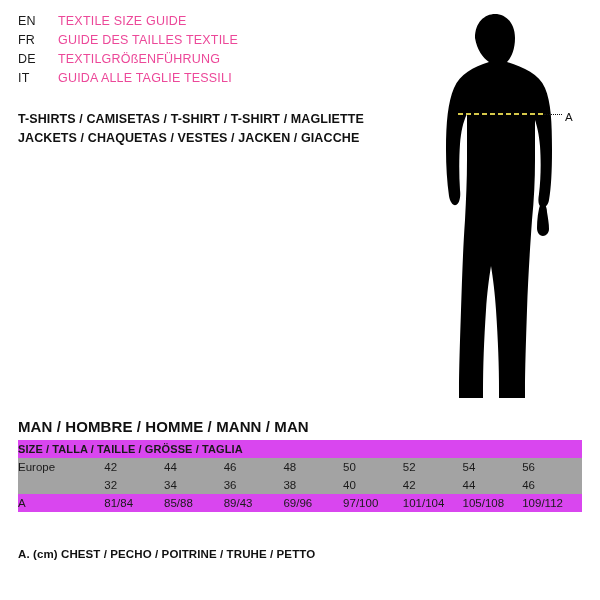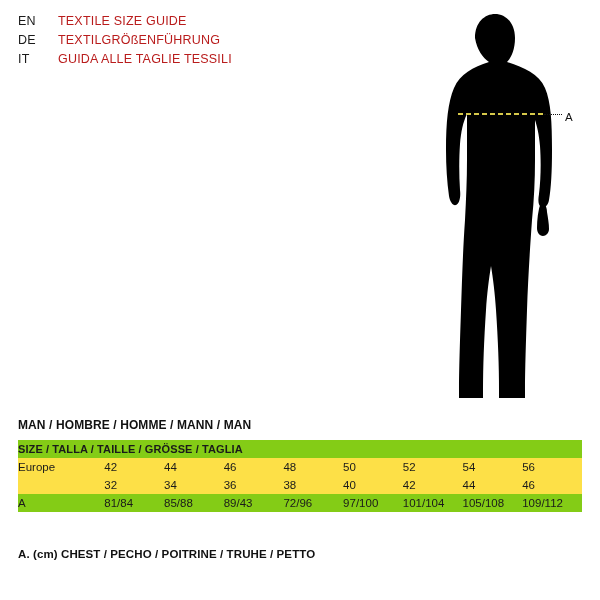--- a/index.html
+++ b/index.html
@@ -35,21 +35,21 @@
     font-size: 12.5px;
     letter-spacing: 0.2px;
   }
   .lang-code {
     width: 40px;
     flex: 0 0 40px;
     color: #1a1a1a;
   }
   .lang-text {
     flex: 1;
-    color: #b91c1c;
+    color: #ec4899;
   }
 
   
   .cat-block {
     position: absolute;
     left: 18px;
     top: 110px;
     width: 400px;
   }
   .cat-line {
@@ -84,21 +84,21 @@
     top: 104px;
     width: 18px;
     border-top: 1.4px dotted #111111;
   }
 
   
   .table-title {
     position: absolute;
     left: 18px;
     top: 418px;
-    font-size: 12px;
+    font-size: 15px;
     font-weight: bold;
     letter-spacing: 0.1px;
     color: #111111;
   }
 
   table.sizes {
     position: absolute;
     left: 18px;
     top: 440px;
     width: 564px;
@@ -109,22 +109,22 @@
     padding: 0;
     height: 18px;
     vertical-align: middle;
     color: #1a1a1a;
   }
   table.sizes tr.head td {
     font-weight: bold;
     font-size: 11px;
     letter-spacing: 0.1px;
   }
-  tr.band-dark td { background: #84cc16; }
-  tr.band-light td { background: #fde047; }
+  tr.band-dark td { background: #d946ef; }
+  tr.band-light td { background: #a3a3a3; }
 
   td.label-col {
     width: 86px;
     padding-left: 2px;
   }
   td.val {
     width: 59.5px;
     padding-left: 2px;
   }
 
@@ -142,29 +142,37 @@
 <body>
 
 <div class="page">
 
   <div class="lang-block">
     <div class="lang-row">
       <span class="lang-code">EN</span>
       <span class="lang-text">TEXTILE SIZE GUIDE</span>
     </div>
     <div class="lang-row">
+      <span class="lang-code">FR</span>
+      <span class="lang-text">GUIDE DES TAILLES TEXTILE</span>
+    </div>
+    <div class="lang-row">
       <span class="lang-code">DE</span>
       <span class="lang-text">TEXTILGRÖßENFÜHRUNG</span>
     </div>
     <div class="lang-row">
       <span class="lang-code">IT</span>
       <span class="lang-text">GUIDA ALLE TAGLIE TESSILI</span>
     </div>
   </div>
 
+  <div class="cat-block">
+    <div class="cat-line">T-SHIRTS / CAMISETAS / T-SHIRT / T-SHIRT / MAGLIETTE</div>
+    <div class="cat-line">JACKETS / CHAQUETAS / VESTES / JACKEN / GIACCHE</div>
+  </div>
 
   <div class="figure-wrap">
     <svg class="figure-svg" width="175" height="395" viewBox="0 0 175 395">
       <path fill="#000000" d="
         M60,28
         C60,12 70,4 80,4
         C90,4 100,12 100,28
         C100,40 96,48 92,52
         C108,57 124,64 130,78
         C136,92 137,112 137,140
@@ -242,21 +250,21 @@
       <td class="val">40</td>
       <td class="val">42</td>
       <td class="val">44</td>
       <td class="val">46</td>
     </tr>
     <tr class="band-dark">
       <td class="label-col">A</td>
       <td class="val">81/84</td>
       <td class="val">85/88</td>
       <td class="val">89/43</td>
-      <td class="val">72/96</td>
+      <td class="val">69/96</td>
       <td class="val">97/100</td>
       <td class="val">101/104</td>
       <td class="val">105/108</td>
       <td class="val">109/112</td>
     </tr>
   </tbody>
     </table>
 
   <div class="footnote">A. (cm) CHEST / PECHO / POITRINE / TRUHE / PETTO</div>
 

